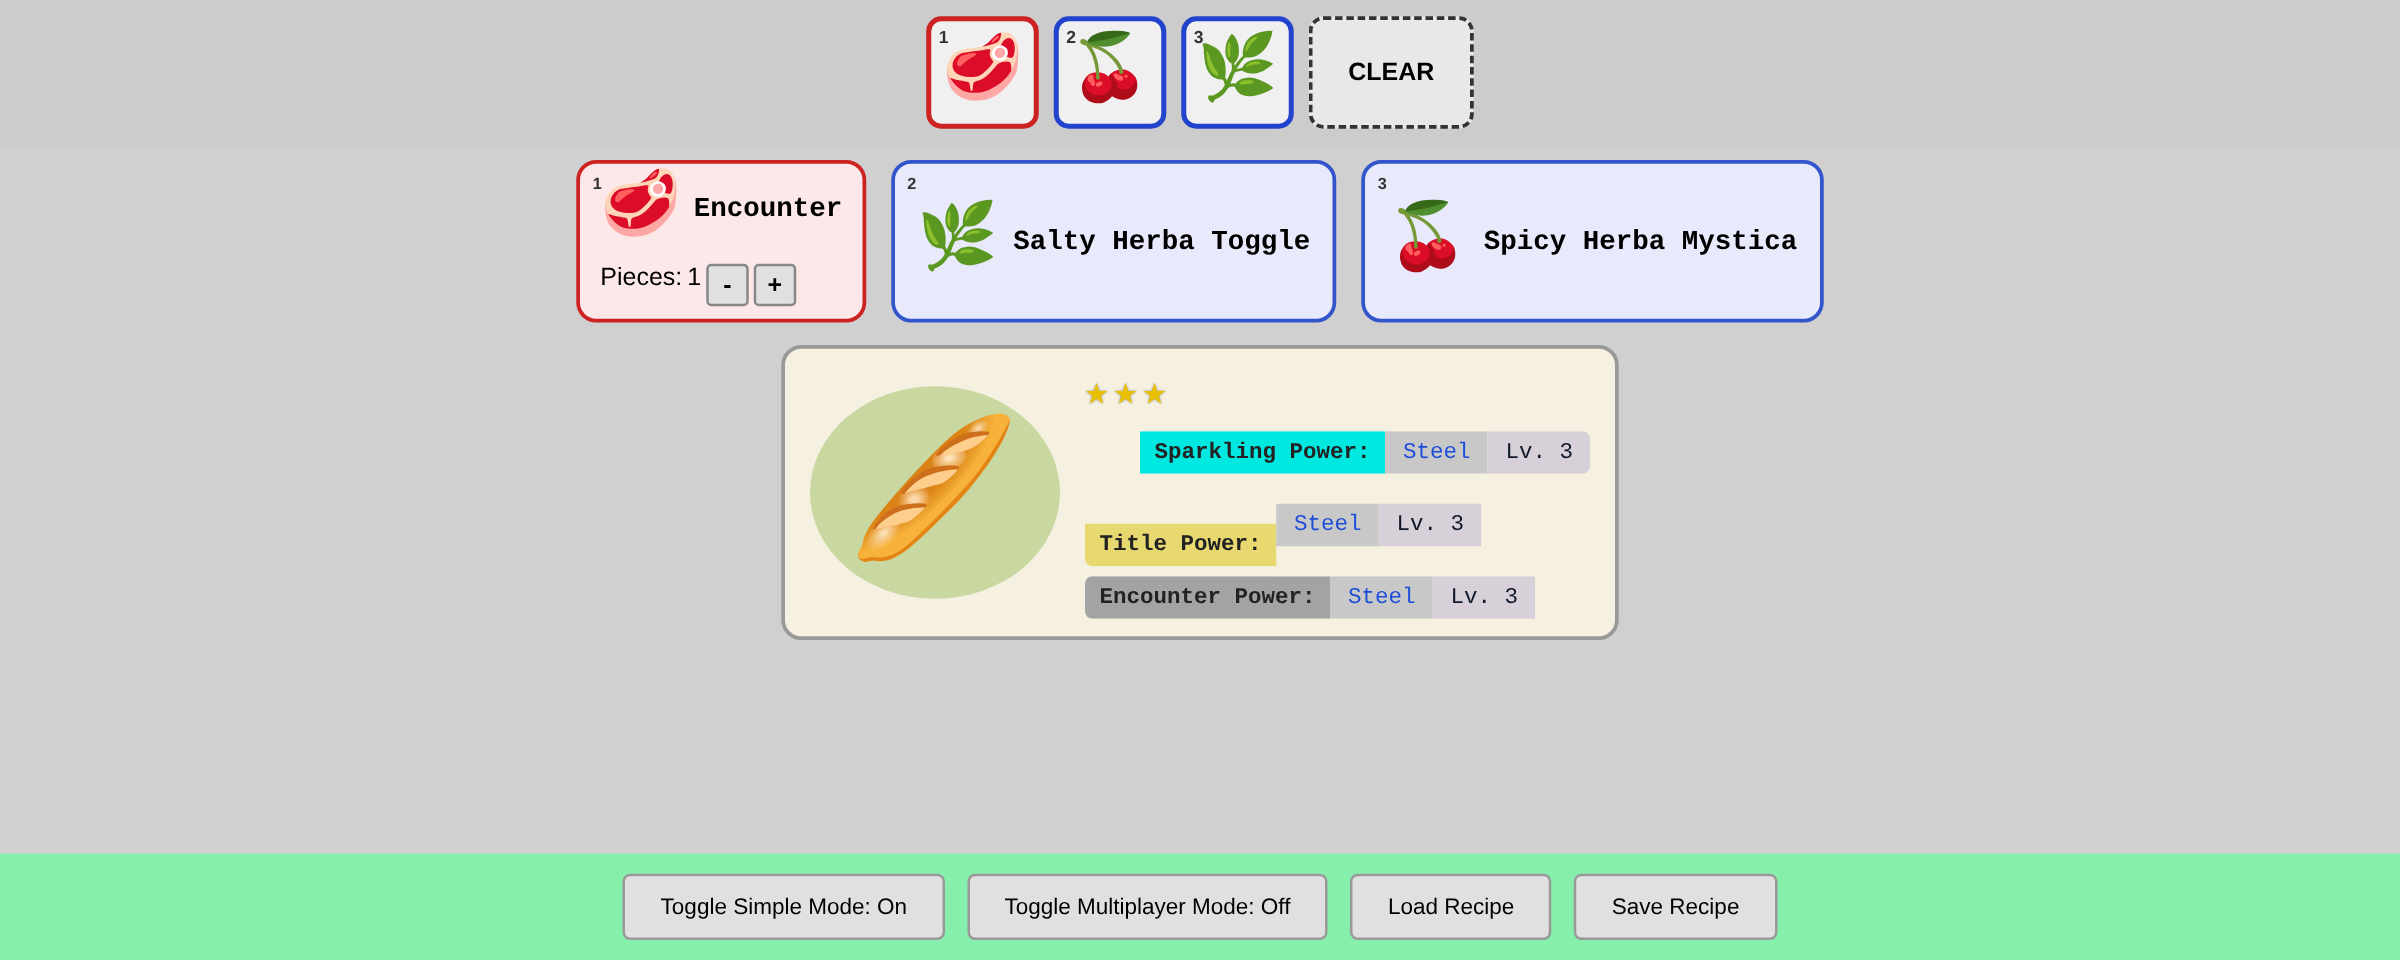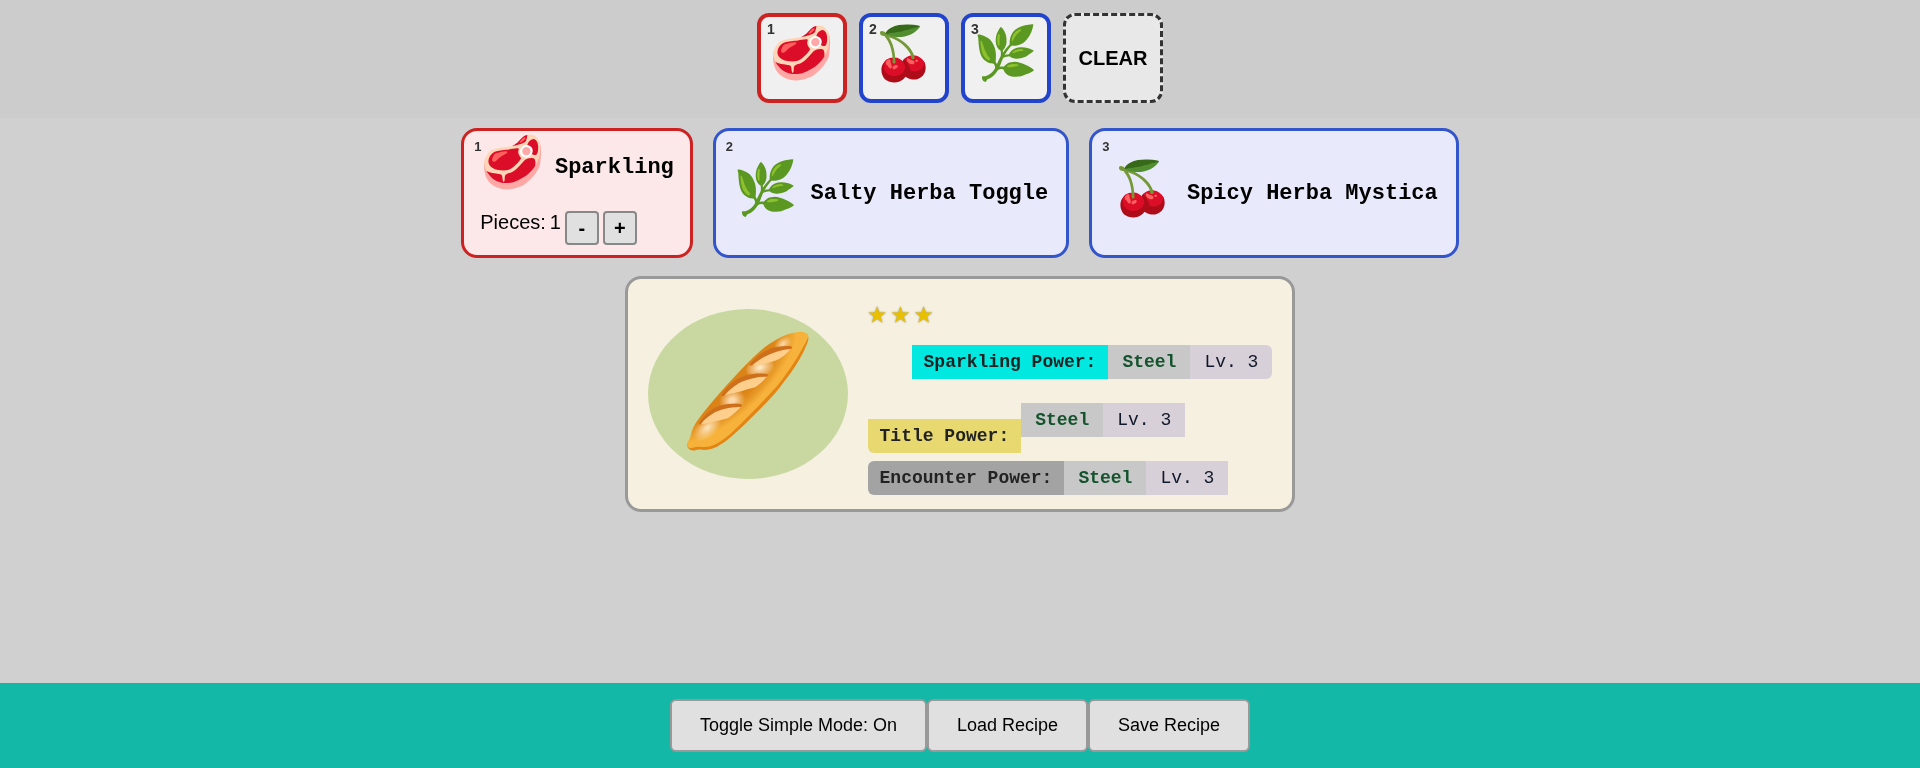--- a/index.html
+++ b/index.html
@@ -55,21 +55,21 @@
       display: flex;
       align-items: center;
       justify-content: center;
       width: 100%;
       height: 100%;
     }
     .slot-red { border: 4px solid #cc2222; }
     .slot-blue { border: 4px solid #2244cc; }
 
     .clear-btn {
-      width: 100px;
+      width: 132px;
       height: 90px;
       border-radius: 12px;
       border: 3px dashed #333;
       background: #e8e8e8;
       font-size: 20px;
       font-weight: bold;
       font-family: Arial, sans-serif;
       cursor: pointer;
       display: flex;
       align-items: center;
@@ -206,44 +206,44 @@
     }
 
     .power-label {
       padding: 7px 12px;
       color: #222;
       font-weight: bold;
       white-space: nowrap;
     }
     .power-type {
       padding: 7px 14px;
-      color: #14532d;
+      color: #1d4ed8;
       background: #c8c8c8;
-      font-weight: bold;
+      font-weight: normal;
       text-align: right;
     }
     .power-level {
       padding: 7px 14px;
       color: #0f172a;
       background: #d8d0d8;
       font-weight: normal;
     }
 
     .sparkling { background: #00e8e0; margin-left: 44px; }
     .title-bg { background: #e8d870; margin-top: 32px; }
     .encounter-bg { background: #a3a3a3; }
 
     
     .bottom-bar {
       display: flex;
       justify-content: center;
       align-items: center;
-      gap: 0;
+      gap: 18px;
       padding: 16px 0 16px 0;
-      background: #14b8a6;
+      background: #86efac;
       margin-top: auto;
     }
 
     .bottom-btn {
       padding: 14px 28px;
       font-size: 18px;
       font-family: Arial, sans-serif;
       background: #e0e0e0;
       border: 2px solid #999;
       border-radius: 6px;
@@ -269,21 +269,21 @@
   </div>
   <button class="clear-btn">CLEAR</button>
 </div>
 
 <div class="cards-row">
 
   <div class="ingredient-card card-red">
     <span class="card-num">1</span>
     <div class="card-top">
       <span class="icon-big">🥩</span>
-      <span class="card-name">Sparkling</span>
+      <span class="card-name">Encounter</span>
     </div>
     <div class="pieces-row">
       <span>Pieces:</span>
       <span>1</span>
       <button class="piece-btn">-</button>
       <button class="piece-btn">+</button>
     </div>
   </div>
 
   <div class="ingredient-card card-blue">
@@ -329,15 +329,16 @@
         <span class="power-label encounter-bg">Encounter Power:</span>
         <span class="power-type">Steel</span>
         <span class="power-level">Lv. 3</span>
       </div>
     </div>
   </div>
 </div>
 
 <div class="bottom-bar">
   <button class="bottom-btn">Toggle Simple Mode: On</button>
+  <button class="bottom-btn">Toggle Multiplayer Mode: Off</button>
   <button class="bottom-btn">Load Recipe</button>
   <button class="bottom-btn">Save Recipe</button>
 </div>
 
 </body></html>

